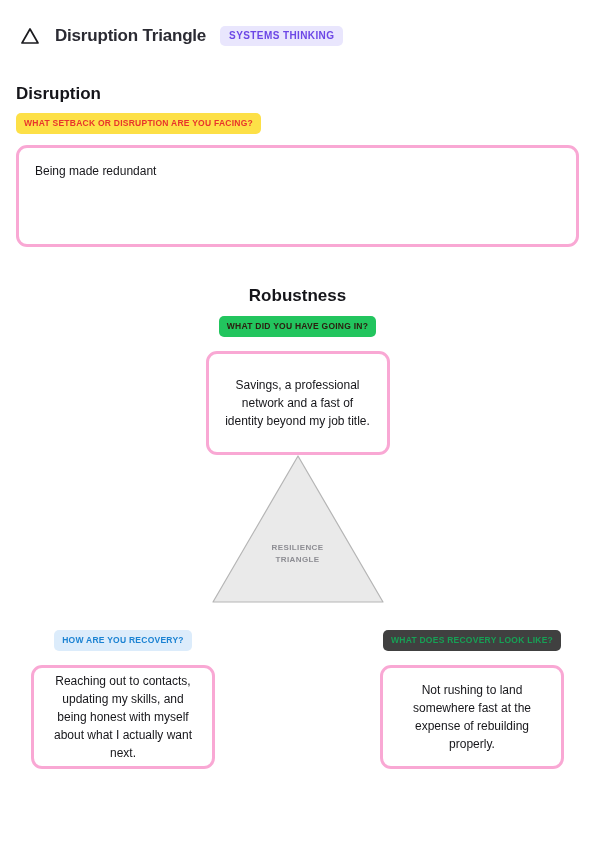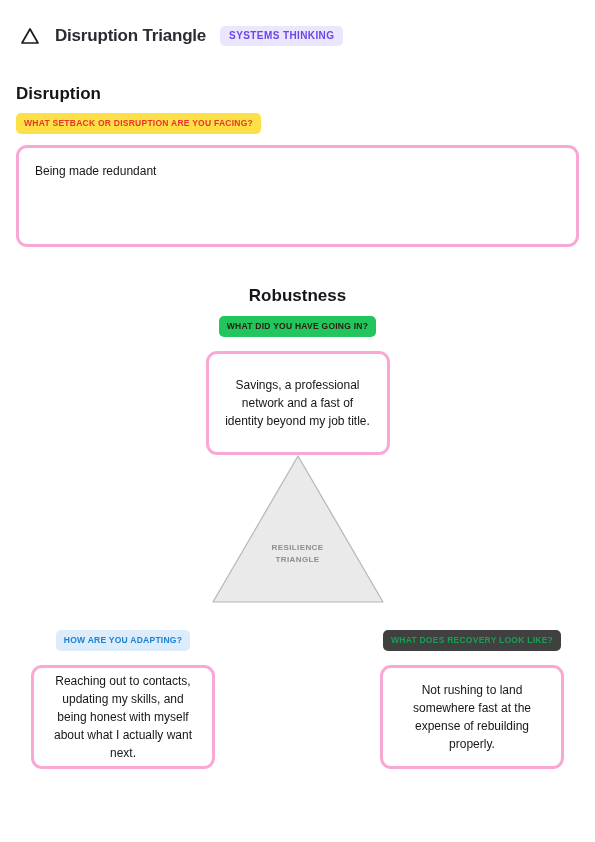--- a/index.html
+++ b/index.html
@@ -206,21 +206,21 @@
     <svg class="triangle-svg" width="176" height="152" viewBox="0 0 176 152">
       <path d="M88 3 L173 149 L3 149 Z" fill="#eaeaea" stroke="#b5b5b5" stroke-width="1.2" stroke-linejoin="round"></path>
     </svg>
   </div>
   <div class="triangle-label">
     <div>RESILIENCE</div>
     <div>TRIANGLE</div>
   </div>
 
   <div class="col col-left">
-    <div class="prompt-badge prompt-blue">HOW ARE YOU ADAPTING?</div>
+    <div class="prompt-badge prompt-blue">HOW ARE YOU RECOVERY?</div>
     <div class="answer-box col-box">Reaching out to contacts, updating my skills, and being honest with myself about what I actually want next.</div>
   </div>
 
   <div class="col col-right">
     <div class="prompt-badge prompt-green">WHAT DOES RECOVERY LOOK LIKE?</div>
     <div class="answer-box col-box">Not rushing to land somewhere fast at the expense of rebuilding properly.</div>
   </div>
 
 </div>
 

